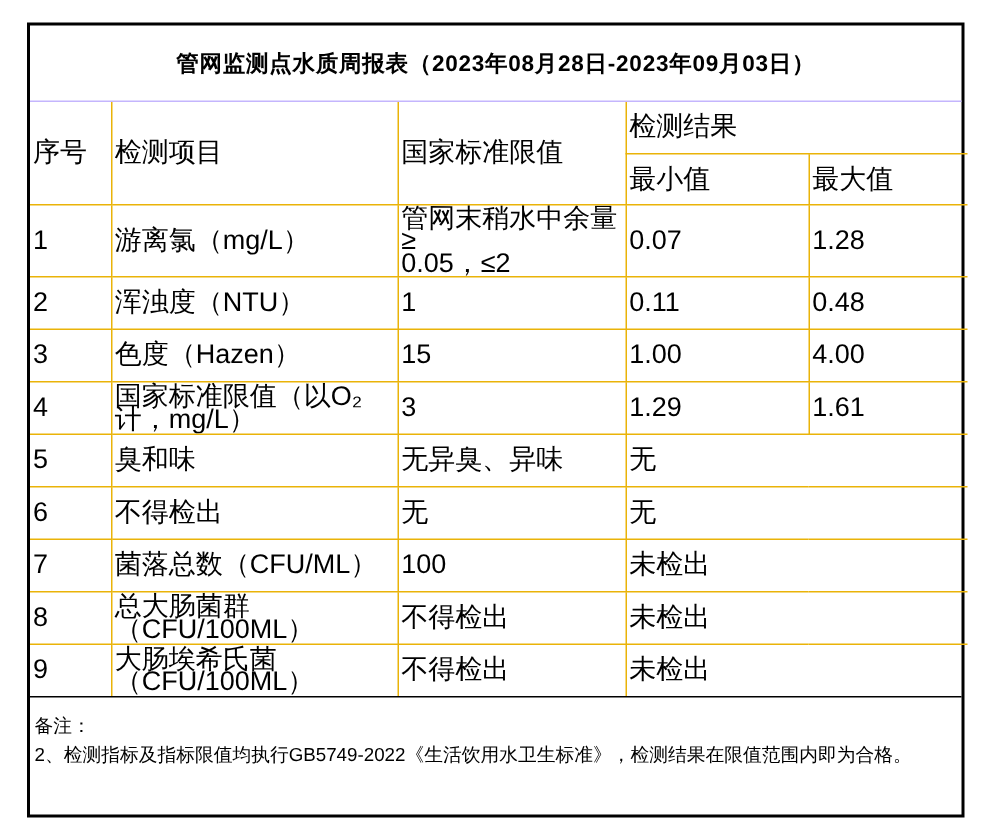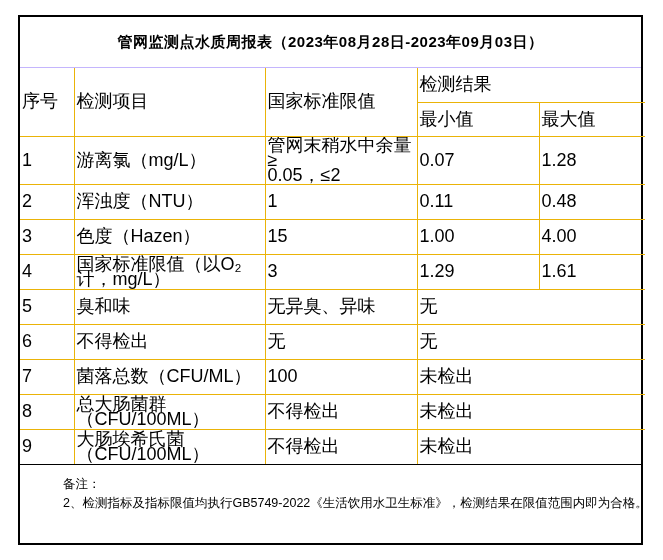--- a/index.html
+++ b/index.html
@@ -27,21 +27,21 @@
     font-size:18px;font-weight:normal;line-height:15px;
     padding:1px 2px;overflow:hidden;
   }
   thead tr{height:34px;}
   tbody tr{height:35px;}
   .line{display:block;}
   .notes{
     flex:1 1 auto;border-top:1px solid #000;box-sizing:border-box;
     padding:10px 3px 0 3px;font-size:12.5px;line-height:18.5px;
   }
-  .note-line{white-space:nowrap;margin-left:40px;}
+  .note-line{white-space:nowrap;}
 </style>
 </head>
 <body>
 
 <div class="sheet">
 
   <div class="title-row">管网监测点水质周报表（2023年08月28日-2023年09月03日）</div>
 
   <table class="grid">
     <colgroup>

